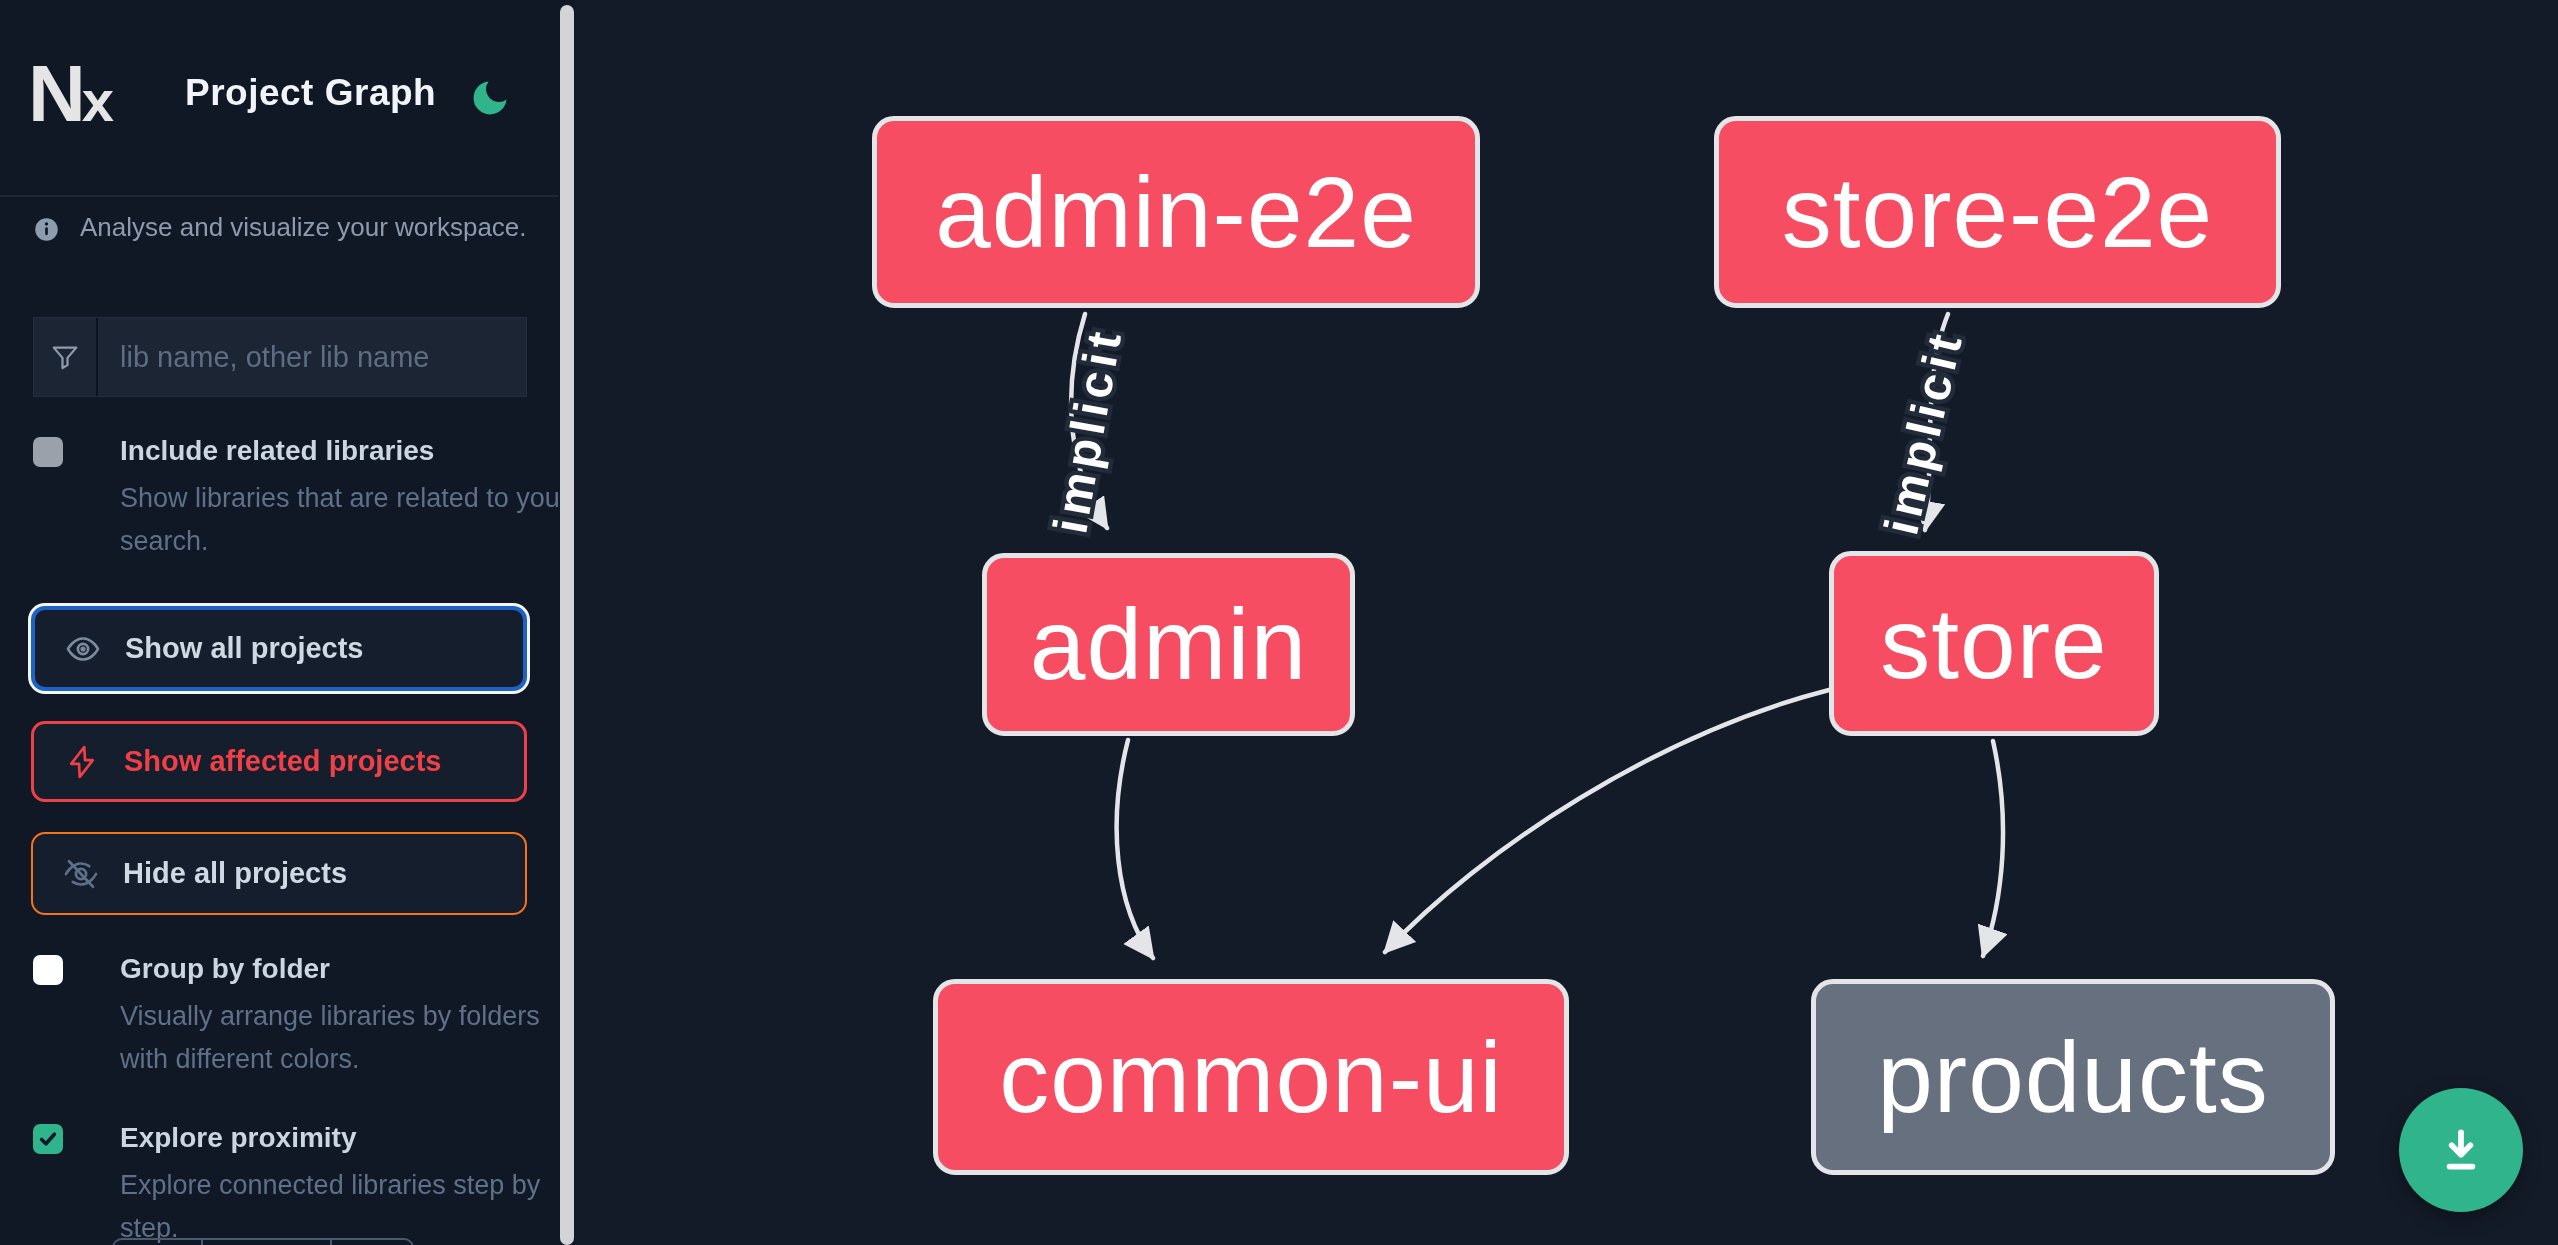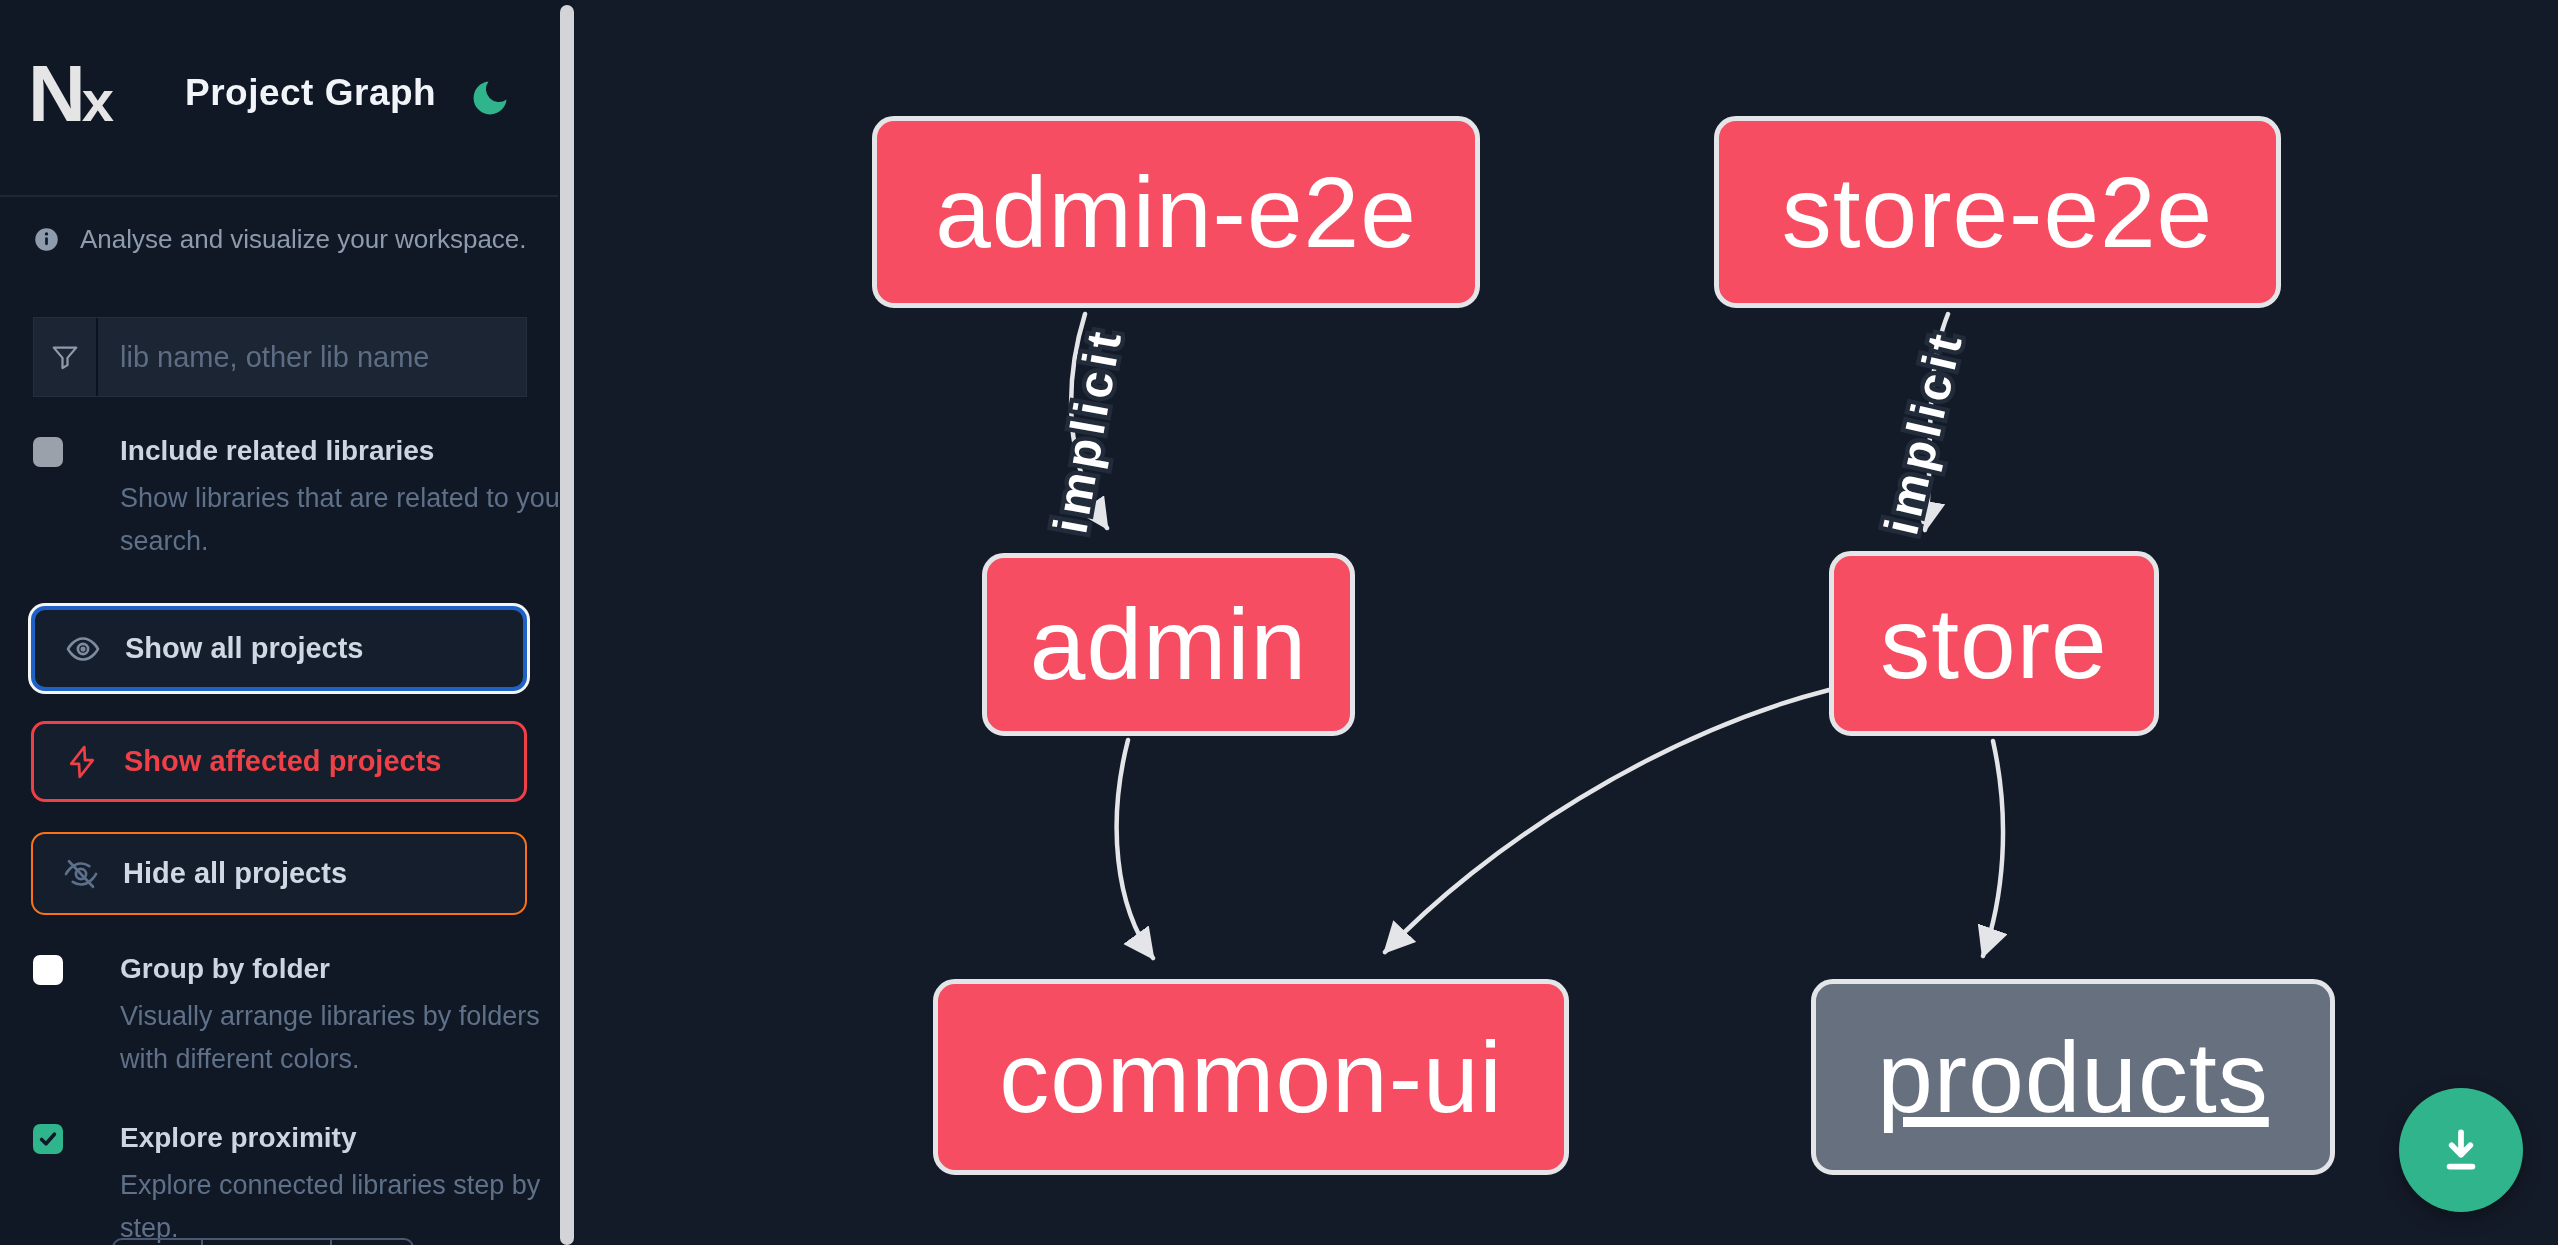--- a/index.html
+++ b/index.html
@@ -9,21 +9,21 @@
   
   .sidebar{position:absolute;left:0;top:0;width:575px;height:1245px;background:var(--sidebar-bg,#101725);}
   .logo{position:absolute;left:28px;top:56px;width:110px;height:76px;color:#e5e5e5;
         font-weight:800;letter-spacing:-4px;line-height:76px;}
   .logo .big-n{font-size:80px;}
   .logo .small-x{font-size:58px;}
   .page-title{position:absolute;left:185px;top:72px;font-size:37px;font-weight:700;color:#f1f5f9;letter-spacing:.5px;}
   .moon-btn{position:absolute;left:468px;top:76px;width:44px;height:44px;cursor:pointer;}
   .sidebar-divider{position:absolute;left:0;top:195px;width:575px;height:2px;background:#1e2736;}
 
-  .tagline-row{position:absolute;left:33px;top:224px;display:flex;align-items:center;gap:20px;}
+  .tagline-row{position:absolute;left:33px;top:212px;display:flex;align-items:flex-end;gap:20px;}
   .info-icon{width:27px;height:27px;}
   .tagline{font-size:26px;color:#8e9bad;}
 
   .searchbox{position:absolute;left:33px;top:317px;width:492px;height:78px;background:#1c2534;
              border:1px solid #242e40;border-radius:0;display:flex;align-items:stretch;overflow:hidden;}
   .funnel-cell{width:62px;display:flex;align-items:center;justify-content:center;border-right:2px solid #0c1220;}
   .searchbox input{flex:1;background:transparent;border:none;outline:none;color:#cbd5e1;
                    font-size:29px;font-family:"Liberation Sans",sans-serif;padding:0 22px;}
   .searchbox input::placeholder{color:#5e6d83;}
 
@@ -57,21 +57,21 @@
   .edges{position:absolute;left:0;top:0;}
   .edges path.edge{fill:none;stroke:var(--edge,#e3e5e8);stroke-width:4.5;stroke-linecap:round;}
   .edges .arrowhead{fill:var(--edge,#e3e5e8);}
   .edge-label{font-family:"Liberation Sans",sans-serif;font-size:48px;font-weight:700;letter-spacing:5px;
               fill:#ffffff;stroke:#222b3a;stroke-width:9px;paint-order:stroke;text-anchor:middle;}
 
   .node{position:absolute;border:5px solid #e3e5e8;border-radius:22px;box-sizing:border-box;
         display:flex;align-items:center;justify-content:center;color:#fff;font-size:100px;
         font-weight:500;letter-spacing:1px;cursor:pointer;white-space:nowrap;}
   .node.focused{background:var(--node-focused,#f64d63);}
-  .node.unfocused{background:var(--node-unfocused,#67707f);text-decoration:underline;}
+  .node.unfocused{background:var(--node-unfocused,#67707f);}
 
   .fab{position:absolute;left:1824px;top:1088px;width:124px;height:124px;border-radius:50%;
        background:var(--accent-green,#2fb48b);display:flex;align-items:center;justify-content:center;
        cursor:pointer;box-shadow:0 6px 18px rgba(0,0,0,.35);}
 </style>
 </head>
 <body>
 
 <div class="stage">
 

